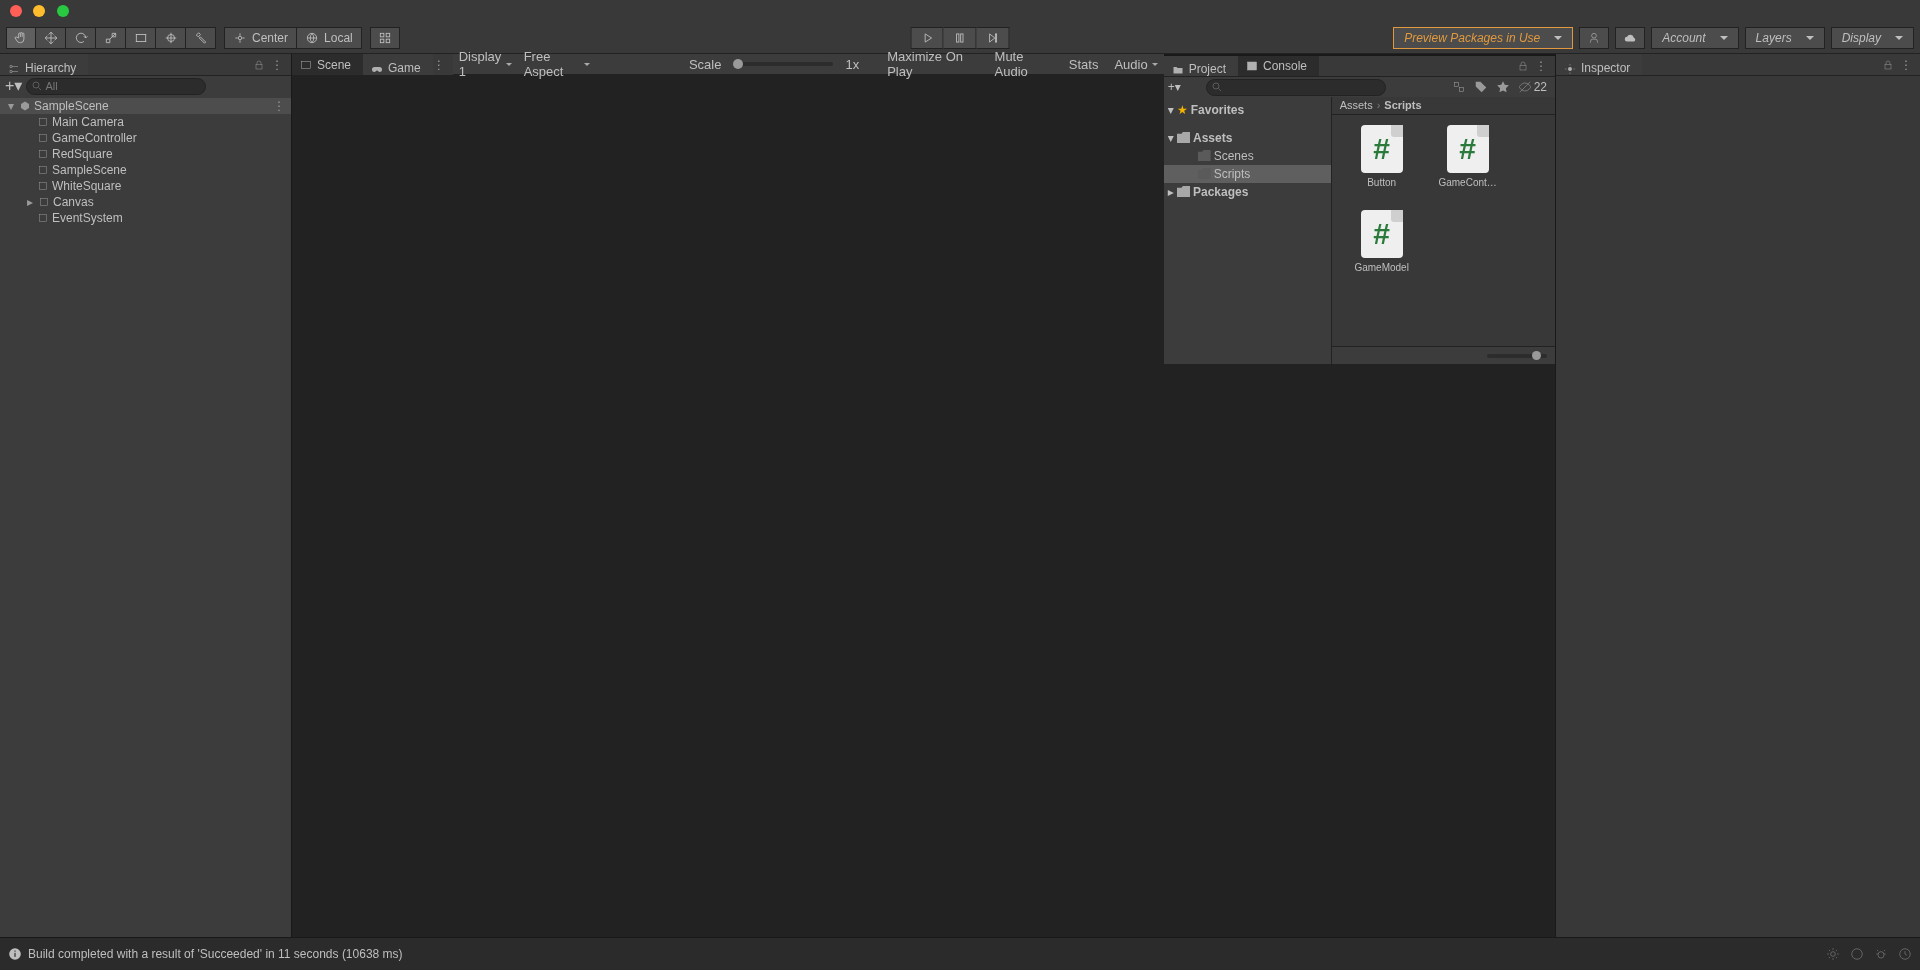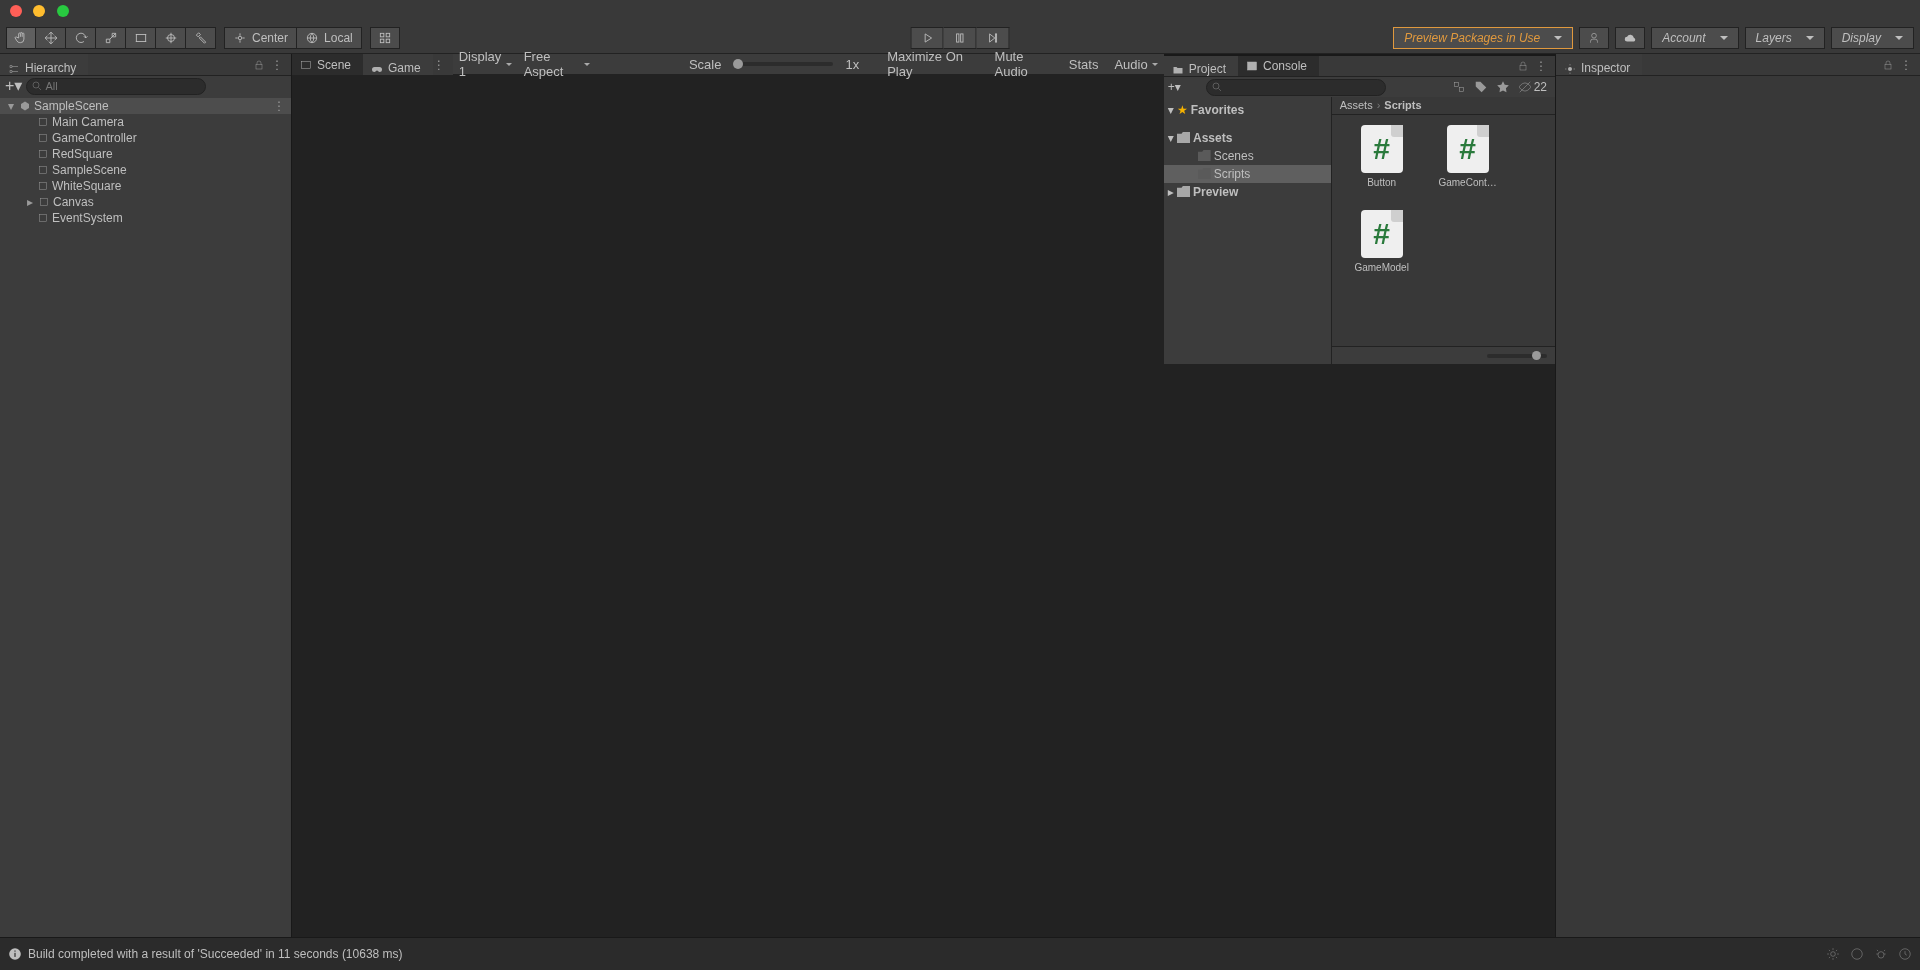--- a/index.html
+++ b/index.html
@@ -456,21 +456,21 @@
             </span>
           </div>
         </div>
         <div id="proj-body">
           <div id="proj-tree">
             <div class="proj-row">▾ <span class="star">★</span><b>Favorites</b></div>
             <div style="height:10px"></div>
             <div class="proj-row">▾ <span class="folder-ico"></span><b>Assets</b></div>
             <div class="proj-row indent2"><span class="folder-ico dark"></span><span>Scenes</span></div>
             <div class="proj-row indent2 selected"><span class="folder-ico dark"></span><span>Scripts</span></div>
-            <div class="proj-row">▸ <span class="folder-ico"></span><b>Preview</b></div>
+            <div class="proj-row">▸ <span class="folder-ico"></span><b>Packages</b></div>
           </div>
           <div id="proj-main">
             <div id="bc">
               <span style="cursor:pointer">Assets</span><span class="sep">›</span><b style="cursor:pointer">Scripts</b>
             </div>
             <div id="proj-content">
               <div class="asset">
                   <div class="script-icon">
                     <div class="hash">#</div>
                   </div>

